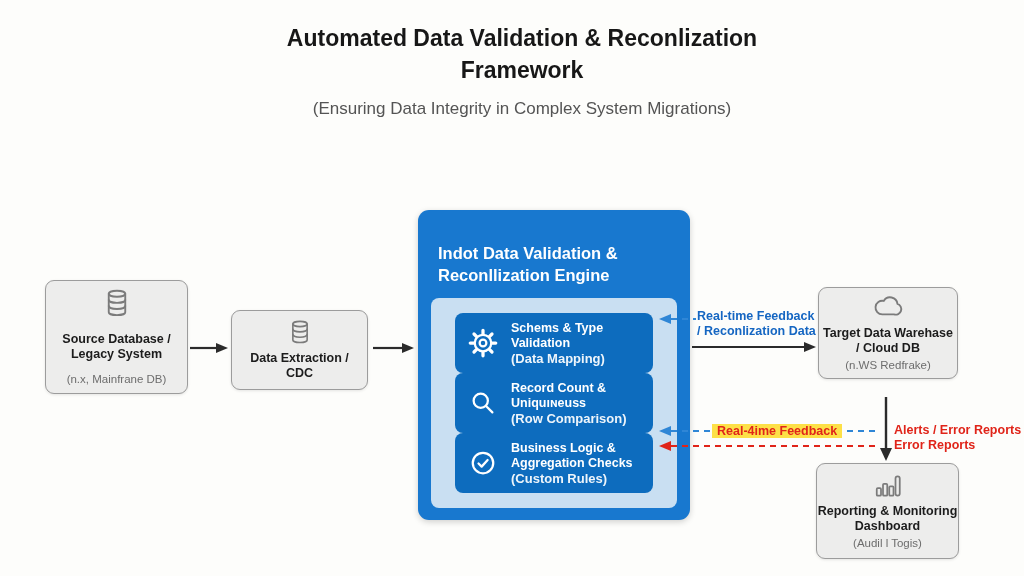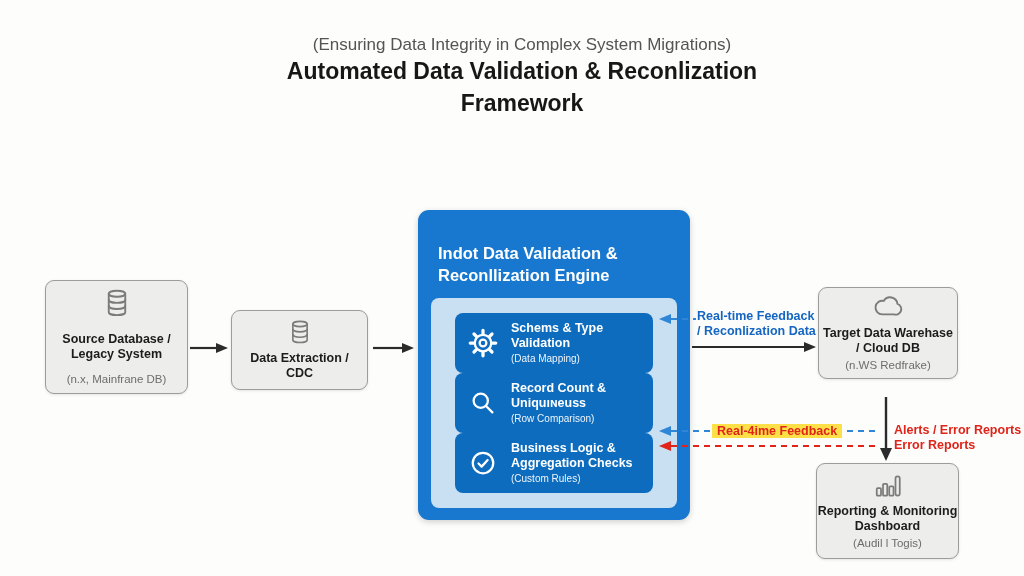--- a/index.html
+++ b/index.html
@@ -37,36 +37,36 @@
     margin:12px 13px 13px;flex:1;background:#c9dff2;border-radius:8px;
     padding:15px 24px;display:flex;flex-direction:column;justify-content:space-between;
     box-sizing:border-box;
   }
   .step{
     height:60px;background:#0d6cbe;border-radius:8px;display:flex;align-items:center;
     padding:0 8px 0 13px;box-sizing:border-box;color:#ffffff;
   }
   .step-icon{width:30px;height:30px;margin-right:13px;flex:none;color:#ffffff;}
   .step-title{font-size:12.5px;font-weight:bold;line-height:15.5px;white-space:pre-line;}
-  .step-sub{font-size:10px;font-weight:400;line-height:14px;color:rgba(255,255,255,.93);}
+  .step-sub{font-size:13px;font-weight:700;line-height:14px;color:rgba(255,255,255,.93);}
   
   #arrows{position:absolute;left:0;top:0;width:1024px;height:576px;}
   
   .lbl{position:absolute;font-weight:bold;white-space:pre-line;}
   #lbl-feedback-top{left:697px;top:309px;font-size:12.5px;line-height:14.5px;color:#1566c2;}
   #lbl-feedback-bottom{left:712px;top:424px;font-size:12.5px;color:#e02419;background:#fde047;padding:0 5px;}
   #lbl-alerts{left:894px;top:423px;font-size:12.5px;line-height:15px;color:#e02419;}
 </style>
 </head>
 <body>
 
 <div id="title-block">
-  <div id="sub-title">(Ensuring Data Integrity in Complex System Migrations)</div>
   <div id="main-title">Automated Data Validation &amp; Reconlization
 Framework</div>
+  <div id="sub-title">(Ensuring Data Integrity in Complex System Migrations)</div>
 </div>
 
 <div class="node" id="source-box">
   <svg class="node-icon" width="30" height="30" viewBox="0 0 24 24" fill="none" stroke="currentColor" stroke-width="1.5" stroke-linecap="round">
     <ellipse cx="12" cy="4.6" rx="6.6" ry="2.4"></ellipse>
     <path d="M5.4 4.6v4.9c0 1.33 2.96 2.4 6.6 2.4s6.6-1.07 6.6-2.4V4.6"></path>
     <path d="M5.4 9.5v4.9c0 1.33 2.96 2.4 6.6 2.4s6.6-1.07 6.6-2.4V9.5"></path>
     <path d="M5.4 14.4v4.9c0 1.33 2.96 2.4 6.6 2.4s6.6-1.07 6.6-2.4v-4.9"></path>
   </svg>
   <div class="node-title">Source Database /

